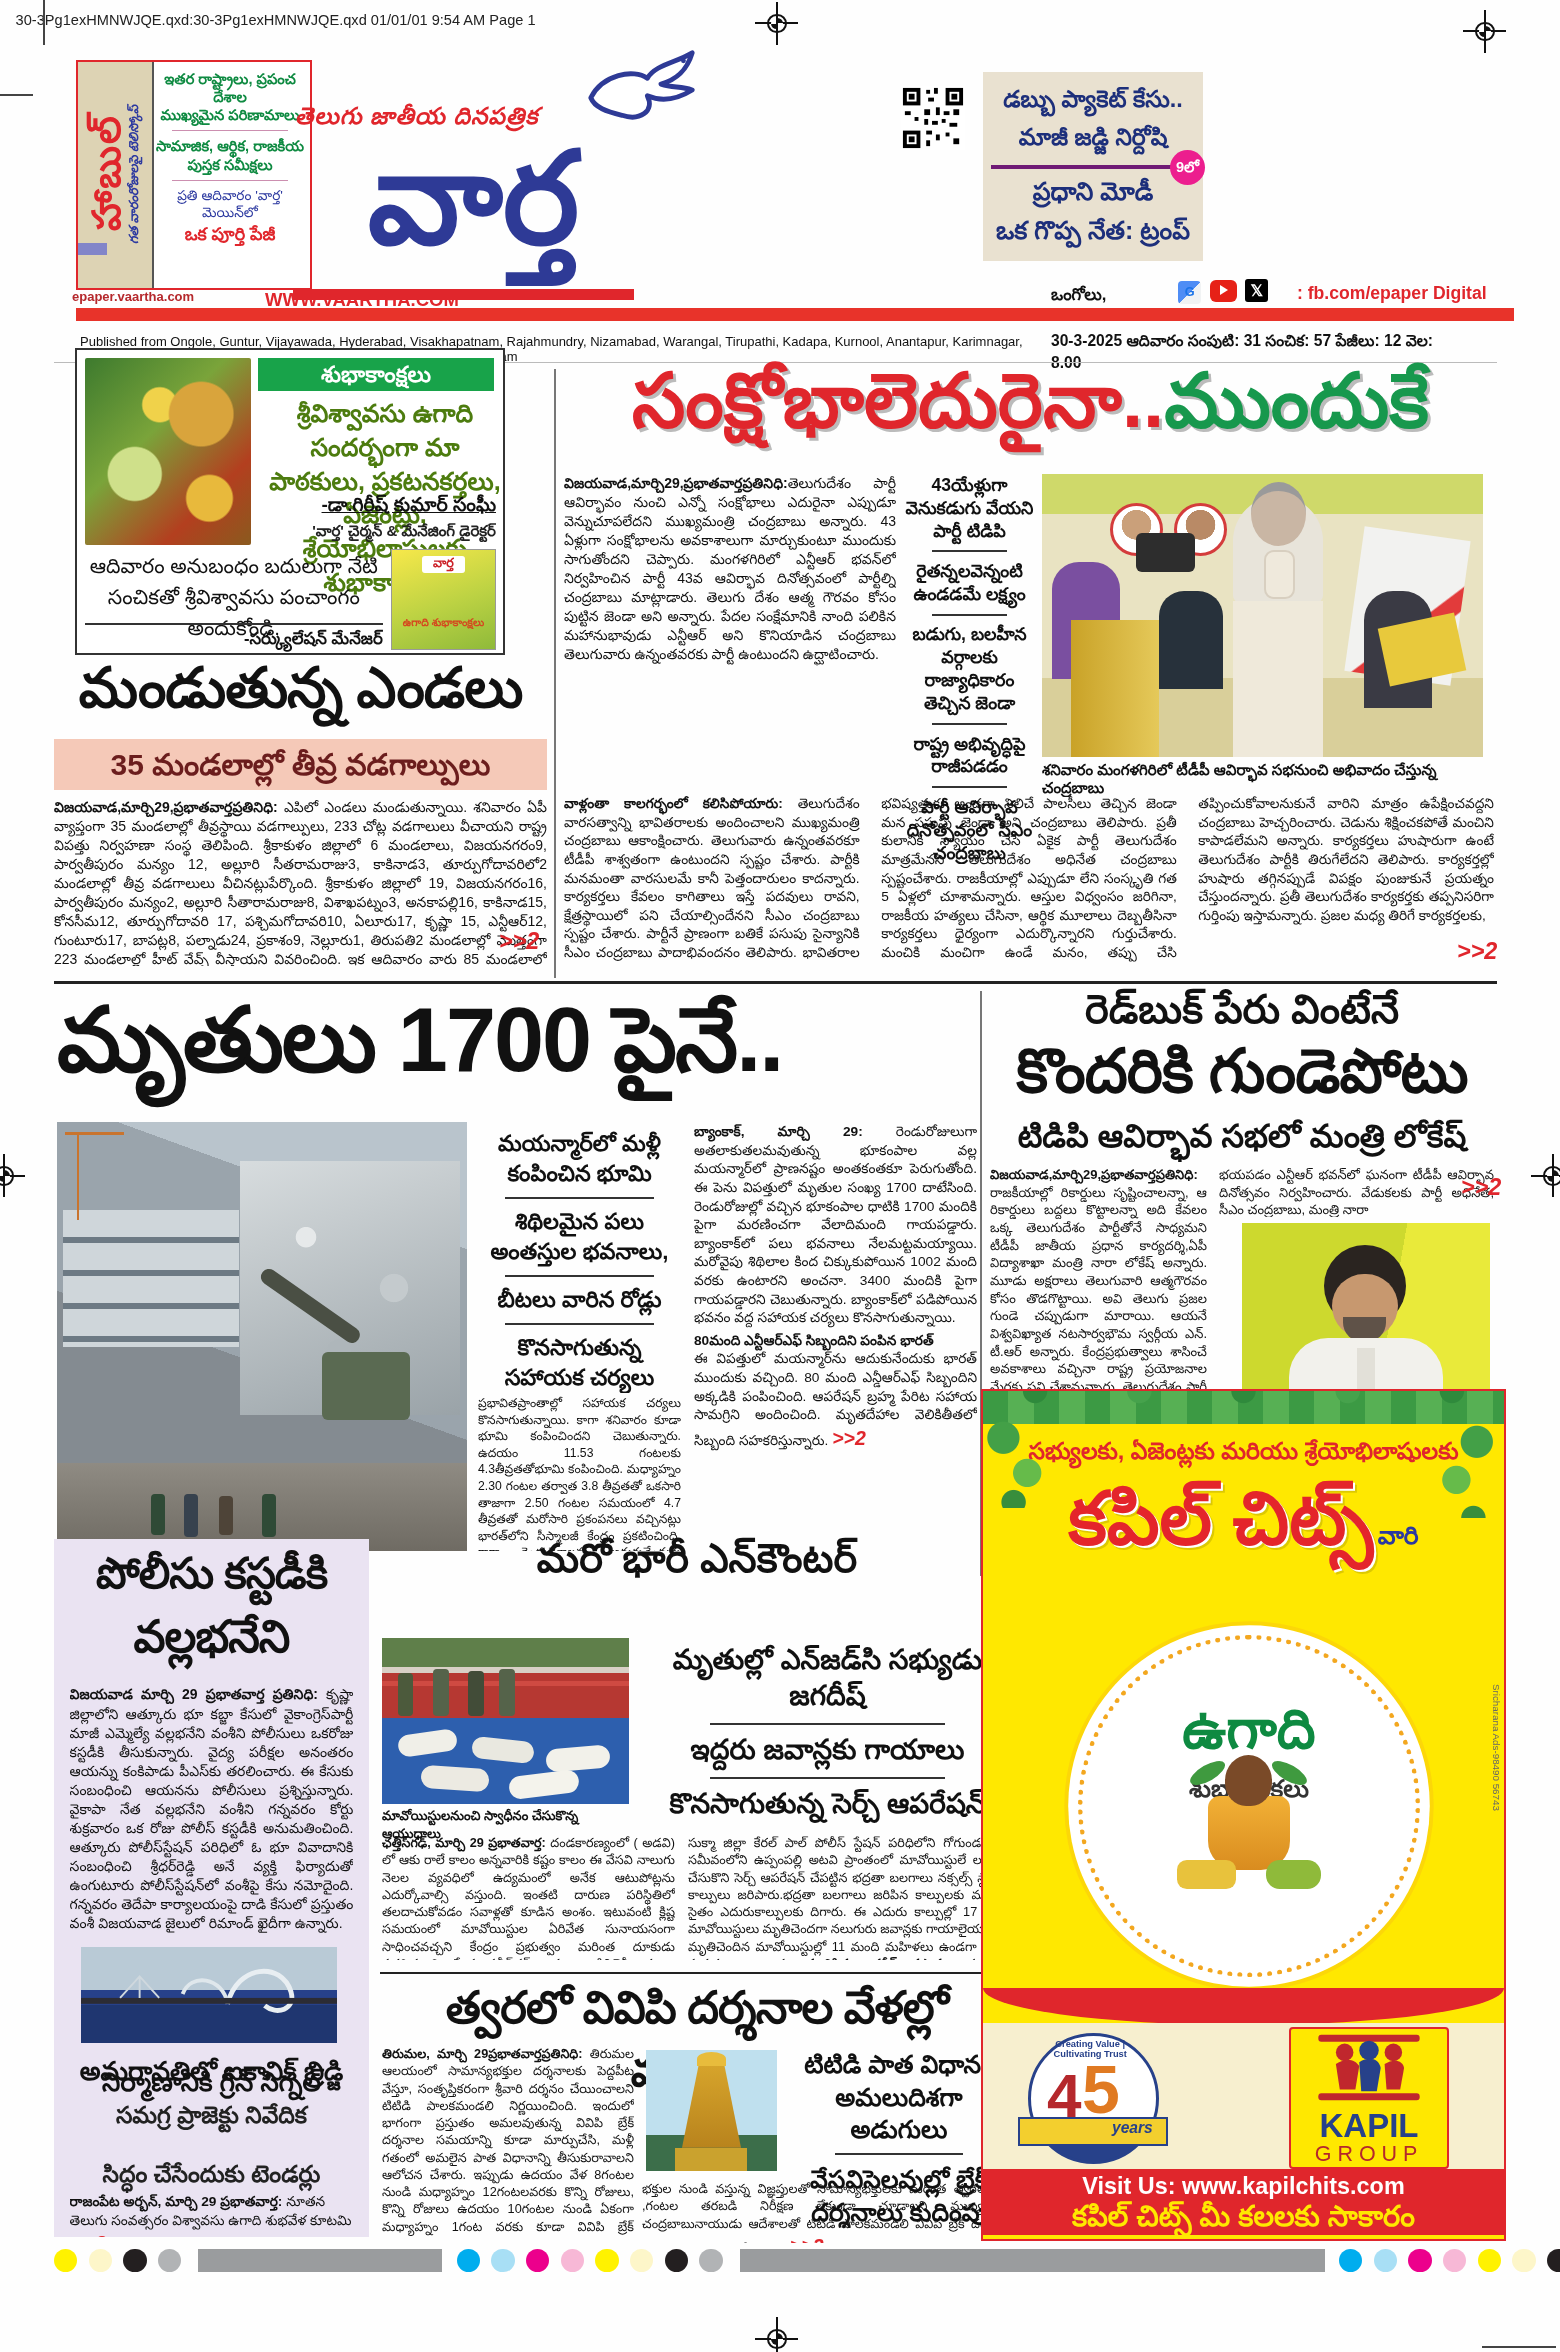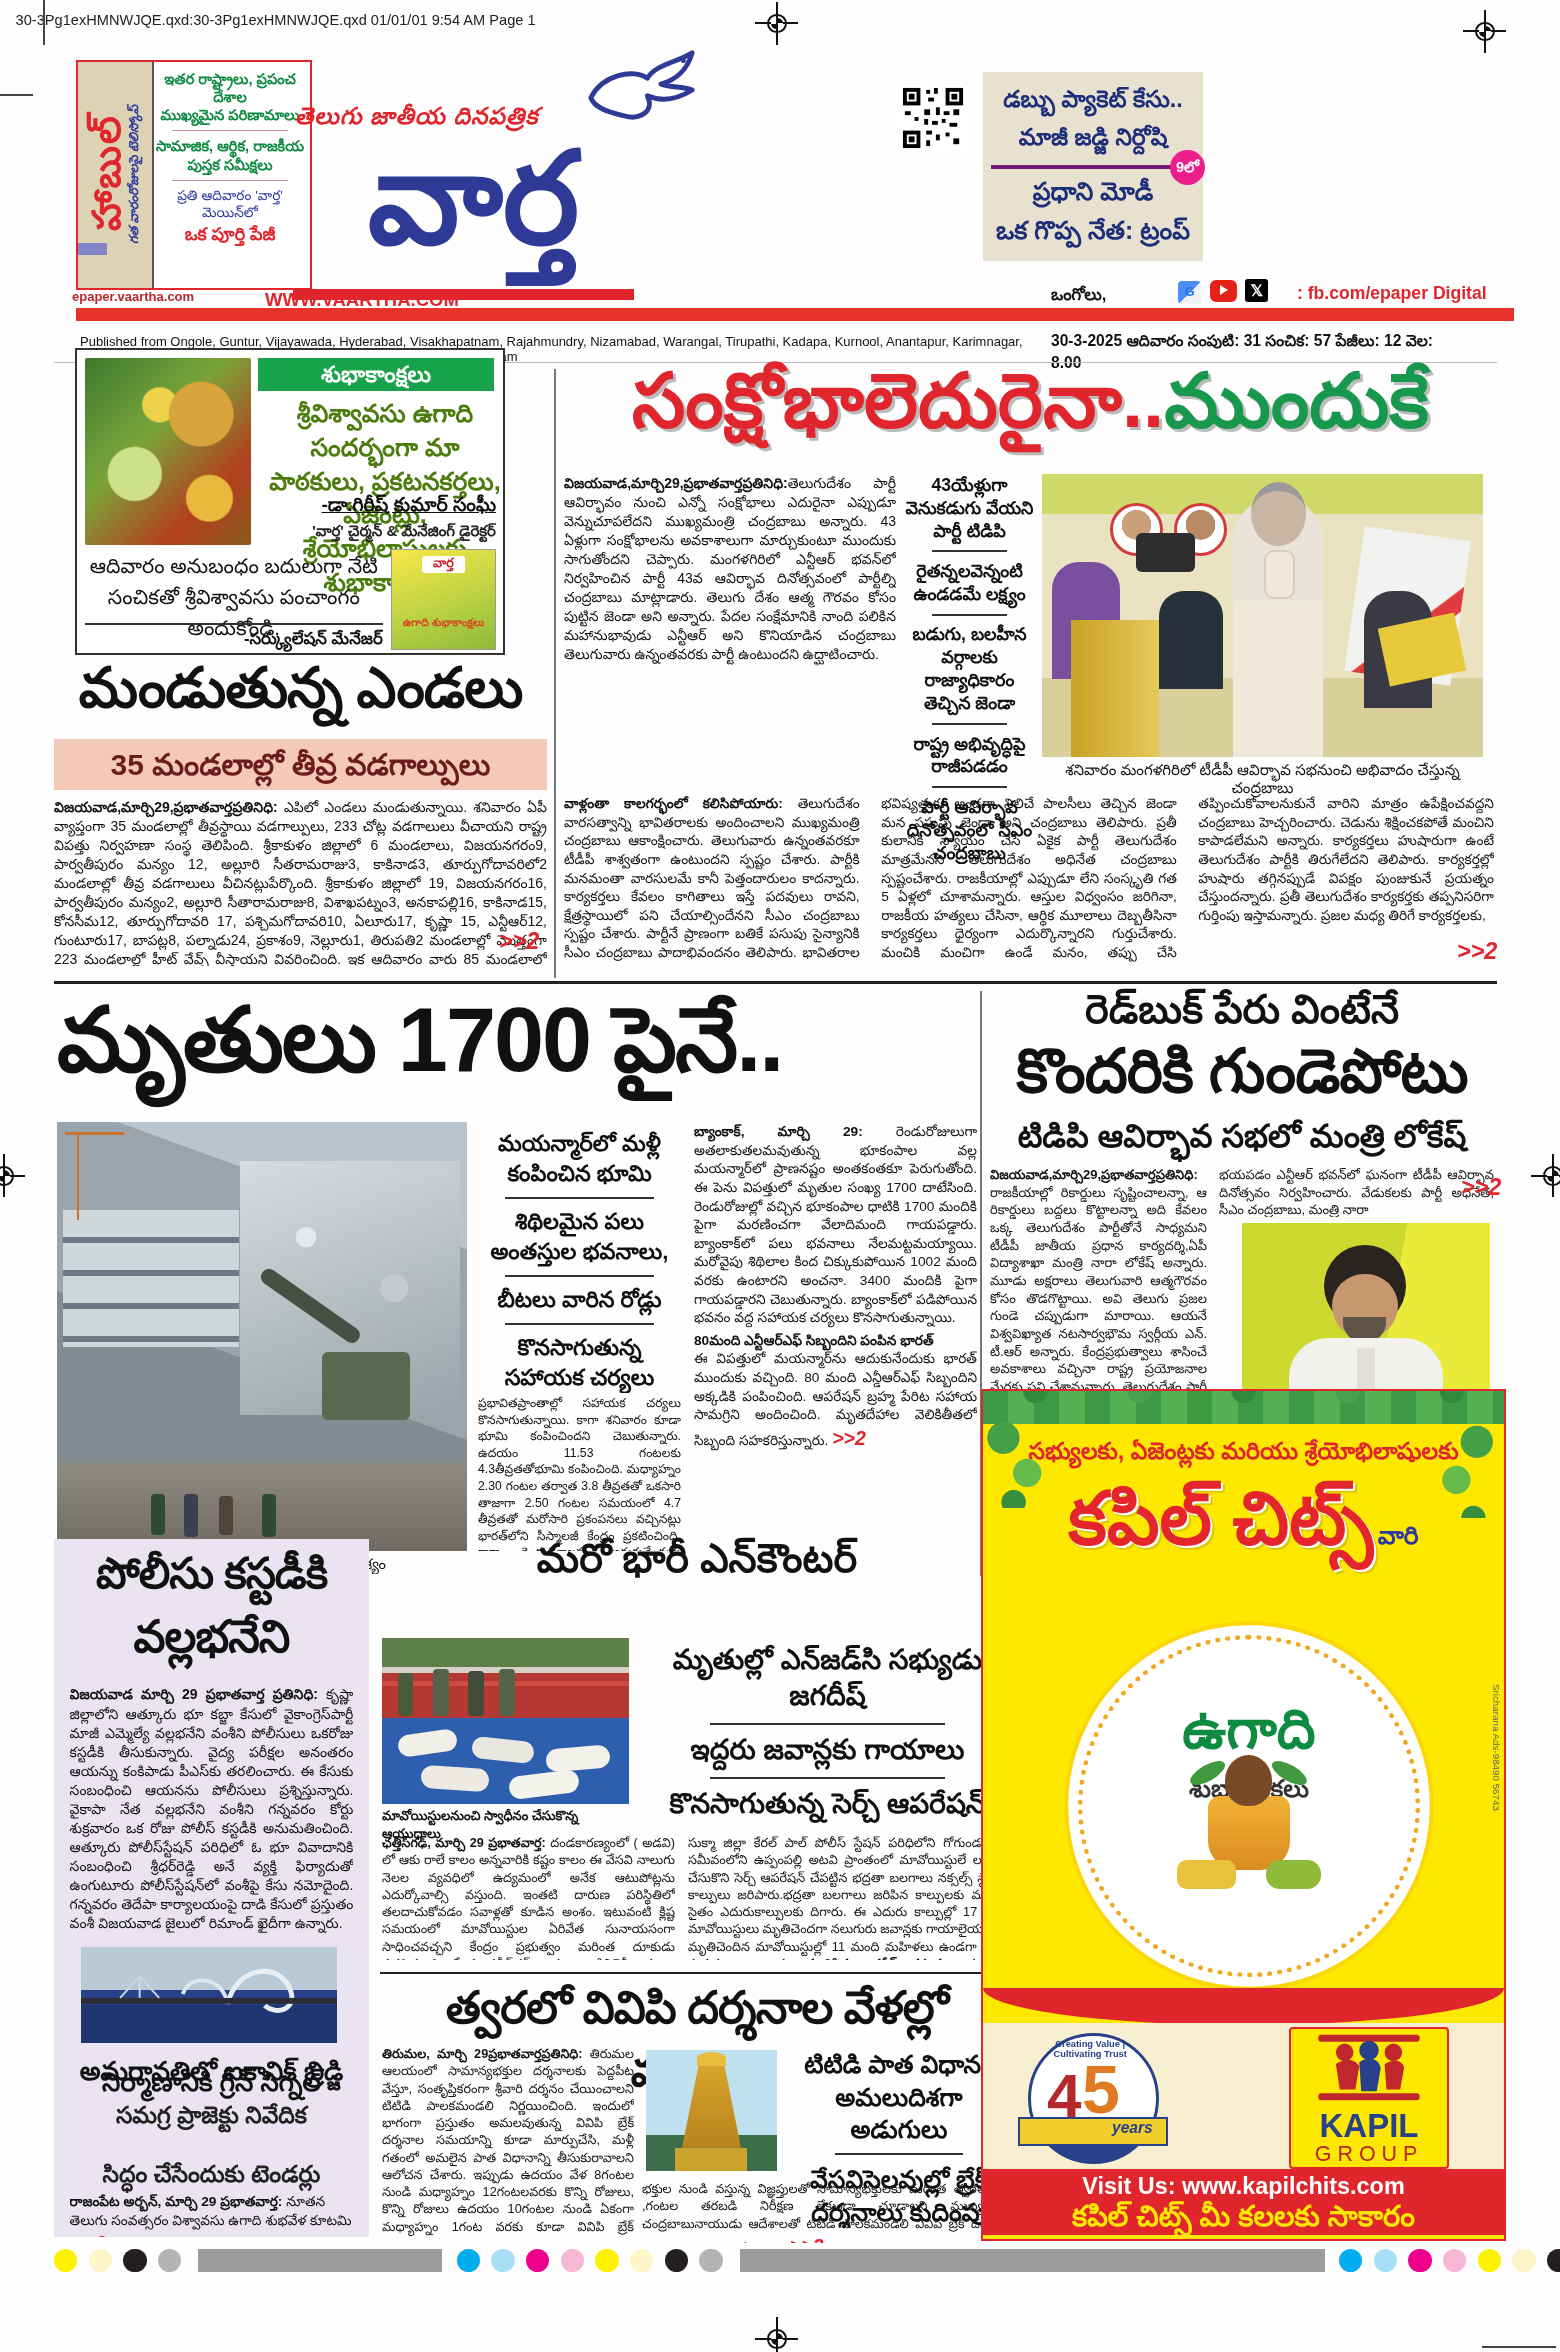--- a/index.html
+++ b/index.html
@@ -17,21 +17,21 @@
   .vrule{background:#777;}
   .subrule{border:0;border-top:2px solid #333;margin:7.8px 27px;}
   .regmark{position:absolute;width:15.6px;height:15.6px;border:2px solid #111;border-radius:50%;overflow:visible;}
   .regmark::before{content:"";position:absolute;left:-13.7px;top:6.8px;width:43px;height:2px;background:#111;}
   .regmark::after{content:"";position:absolute;top:-13.7px;left:6.8px;height:43px;width:2px;background:#111;}
   .regmark i{position:absolute;left:2px;top:2px;width:11.7px;height:11.7px;background:
      conic-gradient(#111 0 90deg,#fff 90deg 180deg,#111 180deg 270deg,#fff 270deg);border-radius:50%;}
   .dot{display:inline-block;width:23.4px;height:23.4px;border-radius:50%;margin-right:6.8px;vertical-align:middle;}
   .calbar{display:inline-block;height:23.4px;background:var(--calbar);vertical-align:middle;}
   .photo{background:#ccc;position:absolute;}
-  .cap{font-weight:normal;font-size:14.6px;text-align:center;line-height:1.2;}
+  .cap{font-weight:bold;font-size:14.6px;line-height:1.2;}
   .subhead-stack div{font-weight:bold;text-align:center;}
   .lead{font-weight:bold;}
 </style>
 </head>
 <body>
 
 <div class="page">
 
   <div class="abs" style="left:15.6px;top:11.7px;width:878px;font-size:14.6px;color:#222;">30-3Pg1exHMNWJQE.qxd:30-3Pg1exHMNWJQE.qxd  01/01/01  9:54 AM  Page 1</div>
   <div class="abs" style="left:43px;top:0;width:2px;height:45px;background:#444;"></div>

